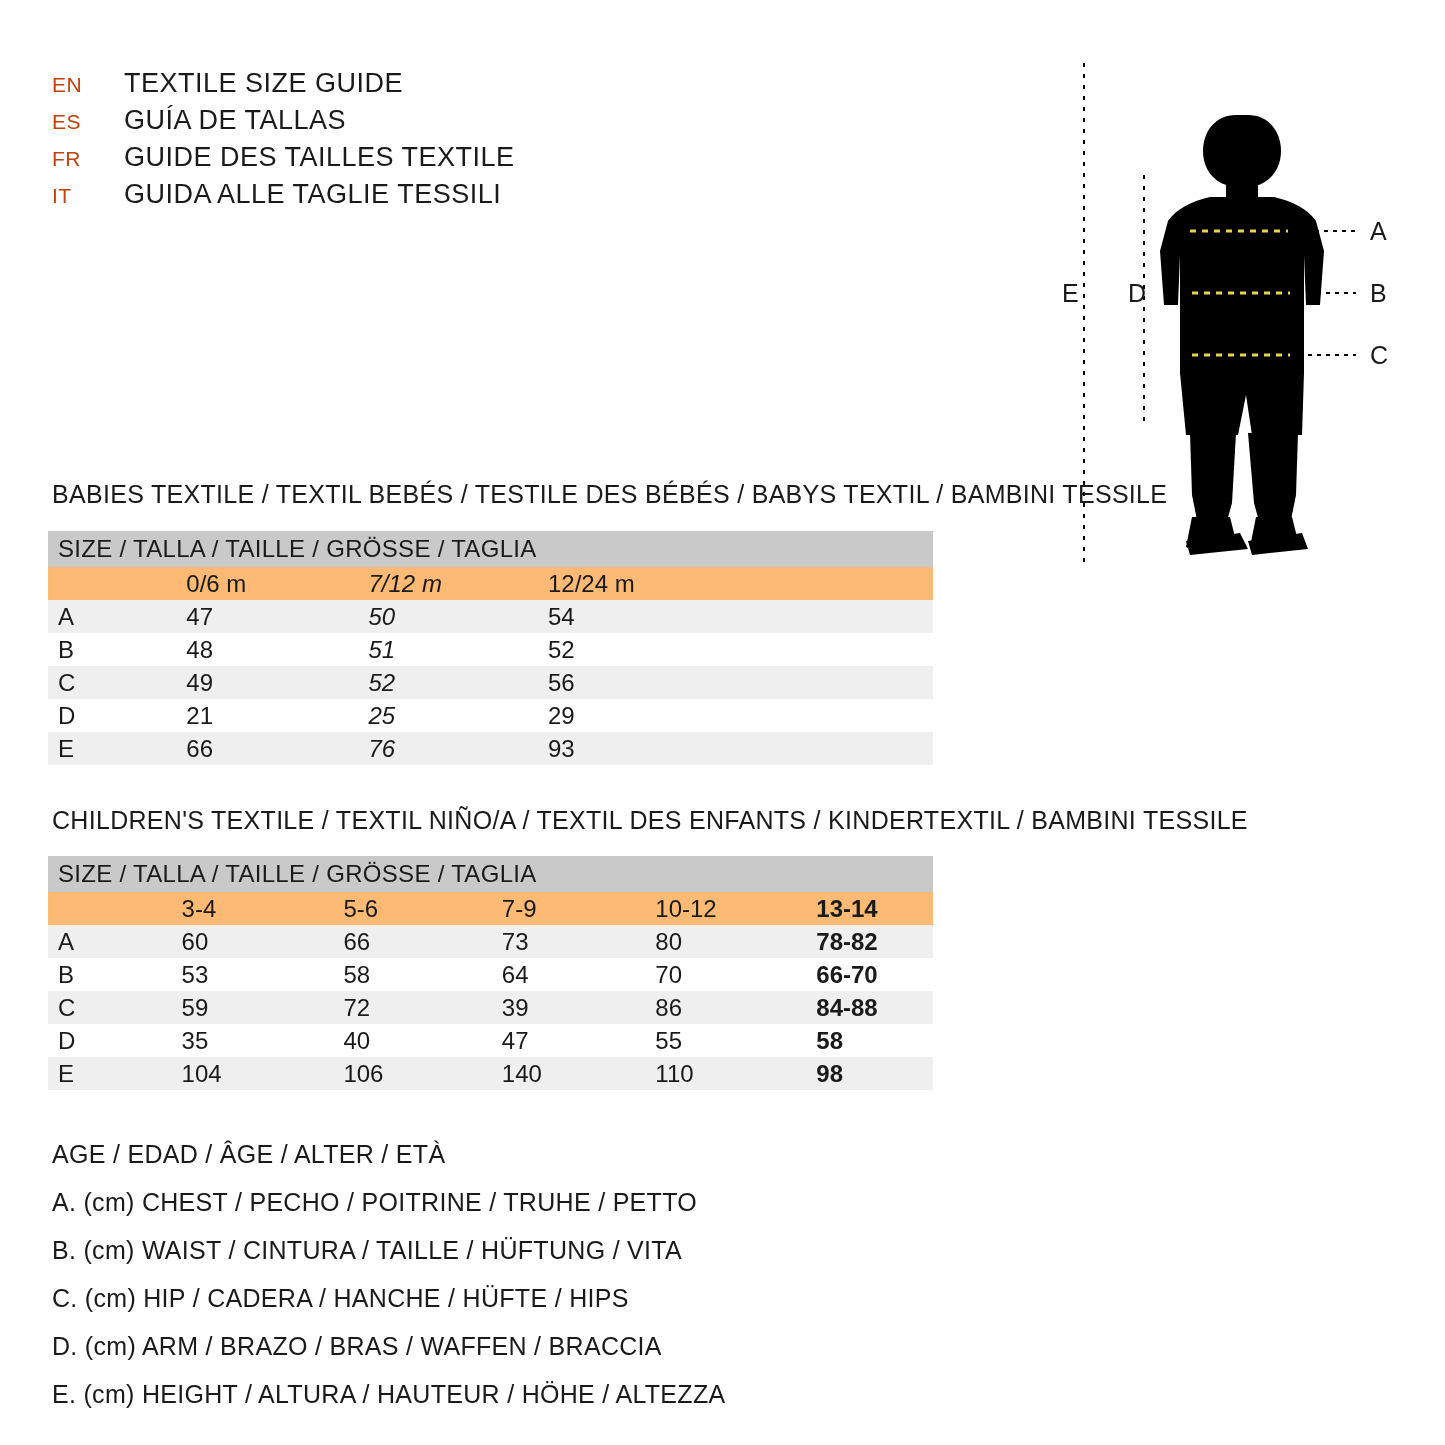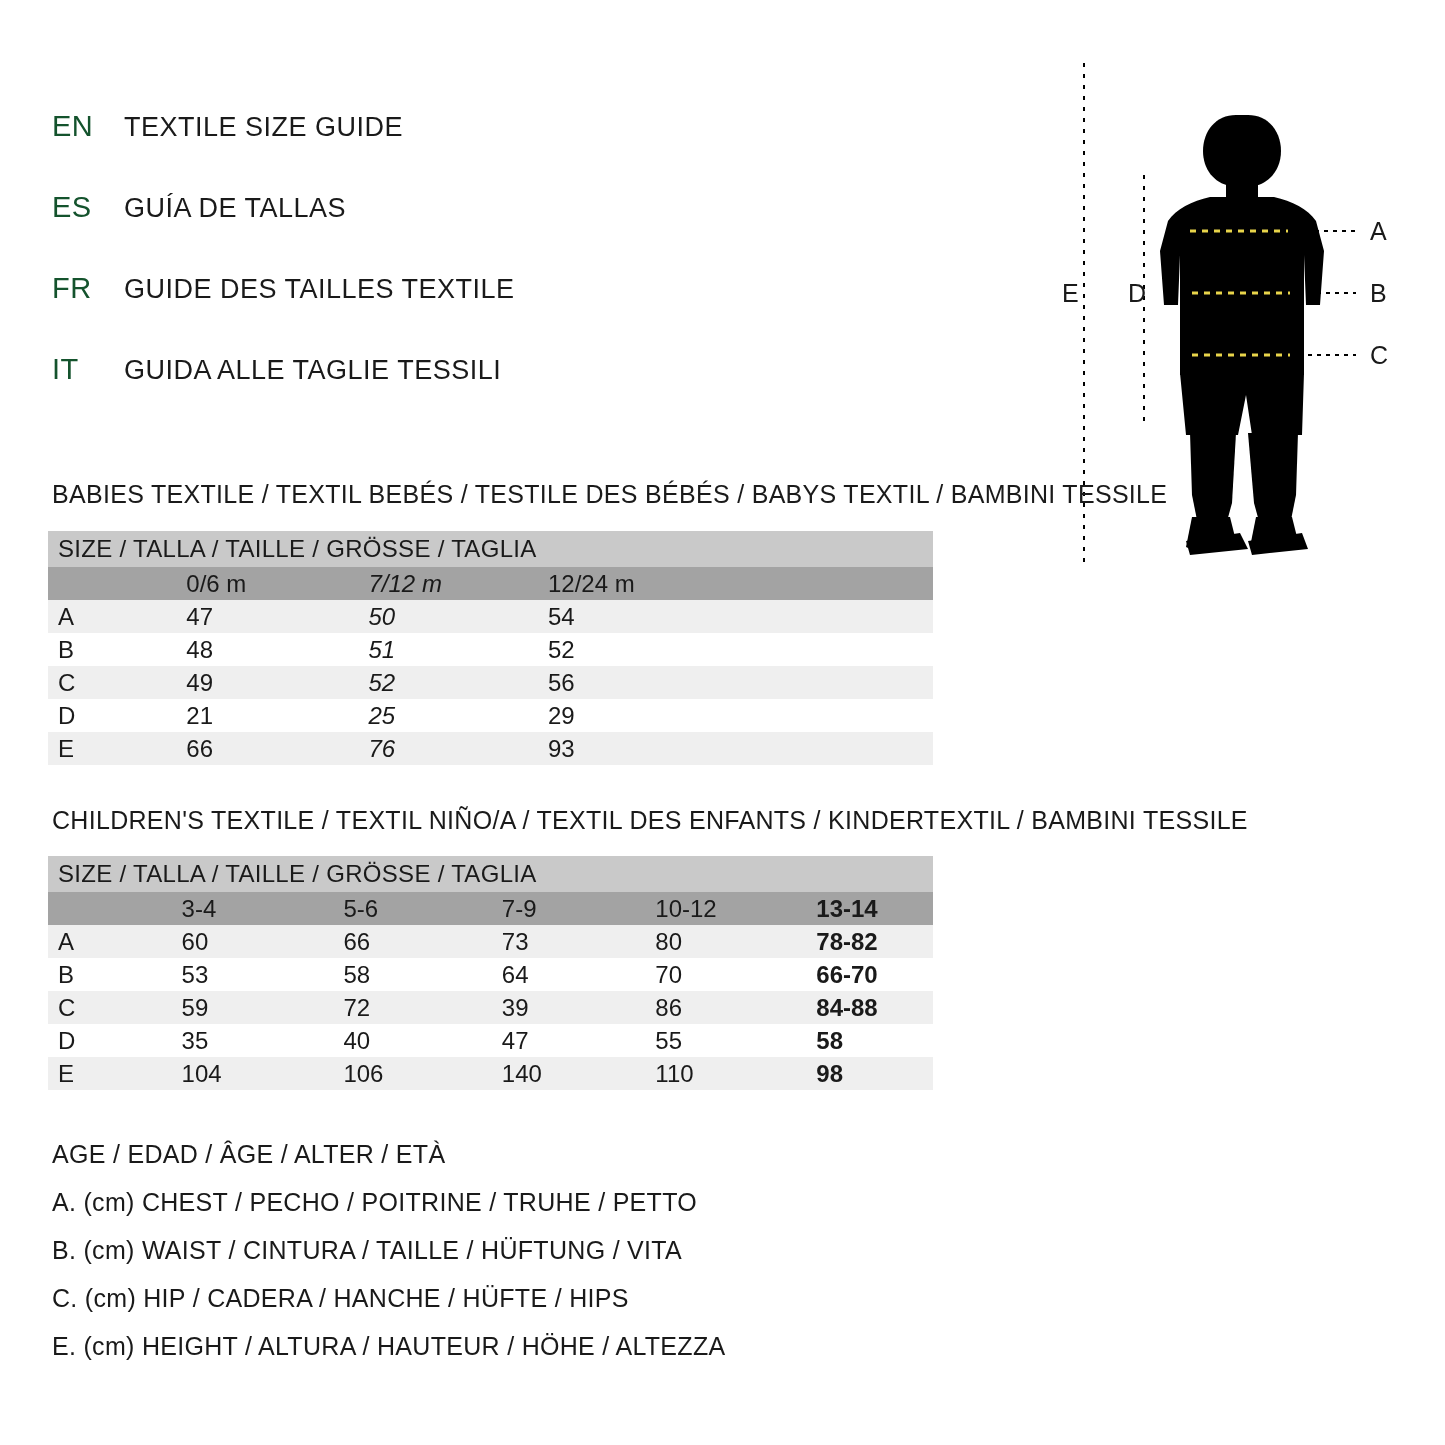--- a/index.html
+++ b/index.html
@@ -23,29 +23,28 @@
     top: 68px;
     width: 620px;
   }
   .header-row {
     display: flex;
     align-items: baseline;
     margin-bottom: 6px;
   }
   .header-lang {
     width: 72px;
-    font-size: 29px;
+    font-size: 21px;
     letter-spacing: 0.5px;
-    color: #14532d;
+    color: #c2410c;
   }
   .header-text {
     font-size: 27px;
     letter-spacing: 0.5px;
     color: #1a1a1a;
-    margin-top: 44px;
   }
 
   
   .figure-area {
     position: absolute;
     left: 1040px;
     top: 55px;
     width: 380px;
     height: 520px;
   }
@@ -79,21 +78,21 @@
     text-align: left;
     vertical-align: middle;
   }
   .hdr-row { background: #c9c9c9; }
   .hdr-row th {
     padding-left: 10px;
     height: 36px;
     font-size: 24px;
     letter-spacing: 0.3px;
   }
-  .sub-row { background: #a3a3a3; }
+  .sub-row { background: #fdba74; }
   .row-alt { background: #efefef; }
   .row-plain { background: #ffffff; }
 
   
   #babies-table .c0 { width: 44px; padding-left: 10px; }
   #babies-table .c1 { width: 165px; padding-left: 92px; }
   #babies-table .c2 { width: 160px; padding-left: 55px; font-style: italic; }
   #babies-table .c3 { width: 160px; padding-left: 52px; }
   #babies-table .c4 { width: 356px; }
 
@@ -292,14 +291,15 @@
     <td class="c5">98</td>
   </tr>
 </tbody>
   </table>
 
 <div class="legend">
   <div class="legend-line">AGE / EDAD / ÂGE / ALTER / ETÀ</div>
   <div class="legend-line">A. (cm) CHEST / PECHO / POITRINE / TRUHE / PETTO</div>
   <div class="legend-line">B. (cm) WAIST / CINTURA / TAILLE / HÜFTUNG / VITA</div>
   <div class="legend-line">C. (cm) HIP / CADERA / HANCHE / HÜFTE / HIPS</div>
+  <div class="legend-line">D. (cm) ARM / BRAZO / BRAS / WAFFEN / BRACCIA</div>
   <div class="legend-line">E. (cm) HEIGHT / ALTURA / HAUTEUR / HÖHE / ALTEZZA</div>
 </div>
 
 </body></html>

